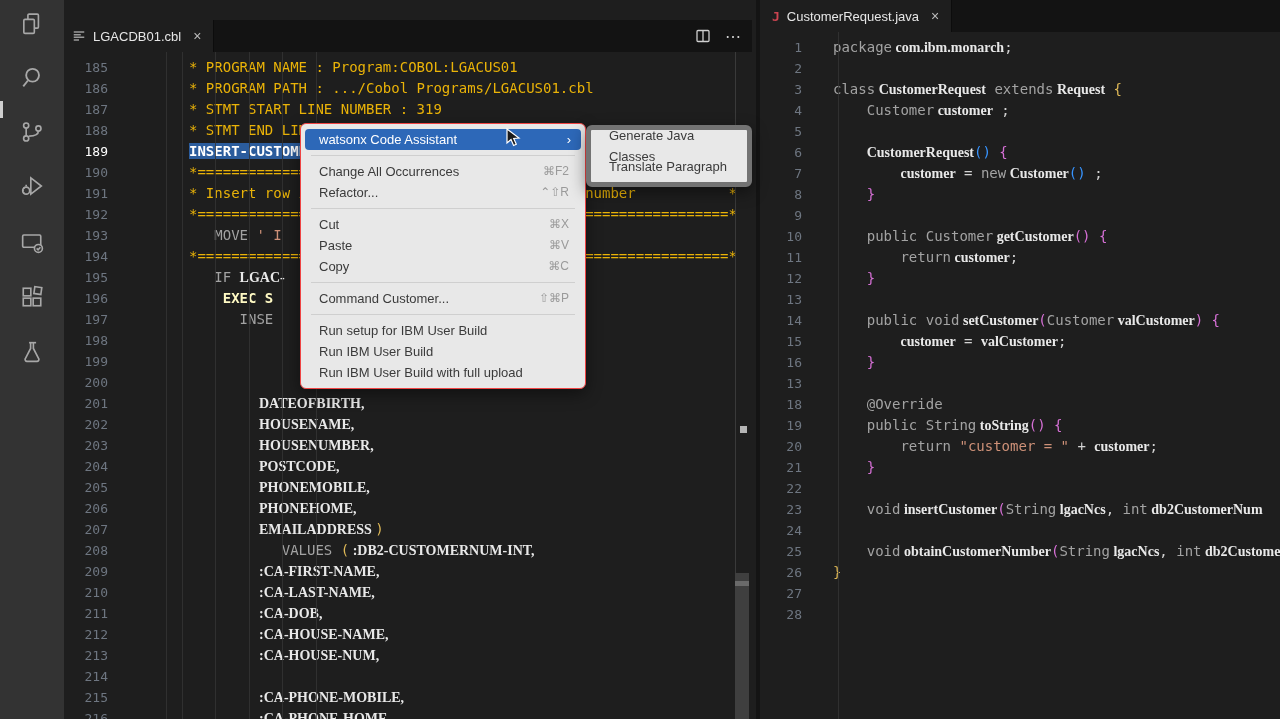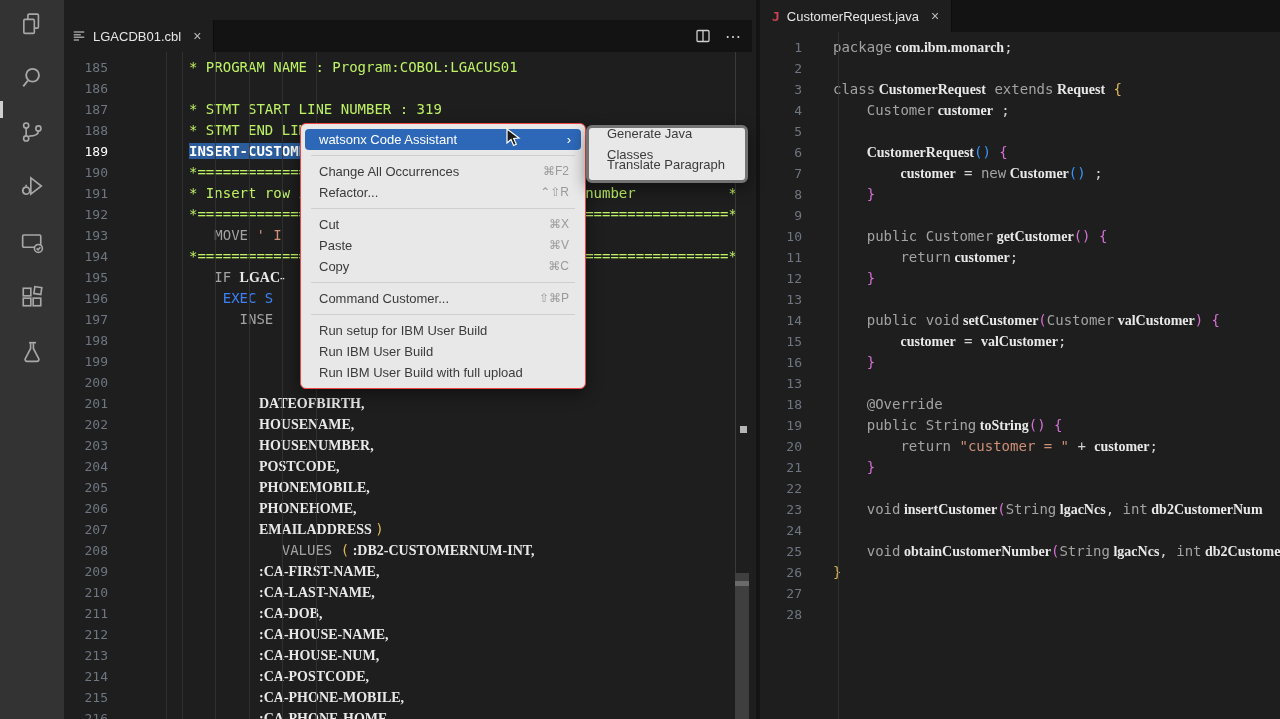--- a/index.html
+++ b/index.html
@@ -31,26 +31,26 @@
 
   
   .editor{position:absolute;left:0;top:32px;right:0;bottom:0;padding-top:5px;
           font-family:"DejaVu Sans Mono",monospace;font-size:14px;line-height:21px;overflow:hidden;}
   .line{display:flex;height:21px;white-space:pre;}
   .ln{flex:none;width:48px;text-align:right;color:#6e7681;font-size:13px;}
   .group-right .ln{width:42px;}
   .line.active .ln{color:#ffffff;}
   .code{padding-left:81px;}
   .group-right .code{padding-left:31px;}
-  .tk-cm{color:#bef264;}
+  .tk-cm{color:#eab308;}
   .tk-kw{color:#a3a3a3;}
   .tk-id{color:#e8e8e8;font-weight:bold;font-family:Liberation Serif, serif;}
   .tk-pl{color:#d4d4d4;}
   .tk-str{color:#ce9178;}
-  .tk-ex{color:#3b82f6;font-weight:normal;}
+  .tk-ex{color:#fef9c3;font-weight:bold;}
   .tk-b1{color:#deb857;}
   .tk-b2{color:#d670d6;}
   .tk-b3{color:#3794ff;}
   .tk-sel{color:#ffffff;font-weight:bold;background:#2b5c9c;}
   .guide{position:absolute;top:0;bottom:0;width:1px;background:#343434;opacity:.8;}
   .ruler{position:absolute;top:0;bottom:0;width:1px;background:#3a3a3a;}
 
   
   .ov-square{position:absolute;left:680px;top:374px;width:7px;height:7px;background:#b5b5b5;}
   .sb-thumb{position:absolute;left:675px;top:521px;width:14px;height:166px;background:#3f3f3f;}
@@ -60,21 +60,21 @@
   .ctx-menu{position:absolute;left:300px;top:123px;width:284px;background:#e8e8e8;
             border:1px solid #ef4444;border-radius:6px;box-shadow:0 5px 16px rgba(0,0,0,.45);
             padding:5px 0;z-index:10;font-size:13px;color:#3b3b3b;}
   .menu-row{height:21px;line-height:21px;display:flex;justify-content:space-between;
             align-items:center;padding:0 6px 0 14px;margin:0 4px;border-radius:4px;}
   .menu-row .shortcut{color:#9a9a9a;font-size:12px;padding-right:6px;}
   .menu-row.hl{background:#2d68b8;color:#ffffff;}
   .menu-row.hl .chevron{color:#ffffff;font-size:13px;padding-right:4px;}
   .menu-sep{height:1px;background:#cfcfcf;margin:5px 10px;}
   .submenu{position:absolute;left:586px;top:125px;width:156px;background:#e8e8e8;
-           border:3px solid #737373;border-radius:6px;box-shadow:0 5px 16px rgba(0,0,0,.45);
+           border:5px solid #737373;border-radius:6px;box-shadow:0 5px 16px rgba(0,0,0,.45);
            padding:5px 0;z-index:11;font-size:13px;color:#3b3b3b;}
 
   
   .mouse{position:absolute;left:505px;top:128px;z-index:20;}
 </style>
 </head>
 <body>
 
 <div class="screen">
 
@@ -157,21 +157,21 @@
       <div class="guide" style="left:122px"></div>
       <div class="guide" style="left:155px"></div>
       <div class="guide" style="left:189px"></div>
       <div class="guide" style="left:222px"></div>
       <div class="guide" style="left:256px"></div>
       <div class="ruler" style="left:675px"></div>
       <div class="ov-square"></div>
       <div class="sb-thumb"></div>
       <div class="sb-band"></div>
     <div class="line"><span class="ln">185</span><span class="code"><span class="tk-cm">* PROGRAM NAME : Program:COBOL:LGACUS01</span></span></div>
-        <div class="line"><span class="ln">186</span></div>
+        <div class="line"><span class="ln">186</span><span class="code"><span class="tk-cm">* PROGRAM PATH : .../Cobol Programs/LGACUS01.cbl</span></span></div>
         <div class="line"><span class="ln">187</span><span class="code"><span class="tk-cm">* STMT START LINE NUMBER : 319</span></span></div>
         <div class="line"><span class="ln">188</span><span class="code"><span class="tk-cm">* STMT END LINE NUMBER : 391</span></span></div>
         <div class="line active"><span class="ln">189</span><span class="code"><span class="tk-sel">INSERT-CUSTOMER</span></span></div>
         <div class="line"><span class="ln">190</span><span class="code"><span class="tk-cm">*===============================================================*</span></span></div>
         <div class="line"><span class="ln">191</span><span class="code"><span class="tk-cm">* Insert row into Customer table with customer number           *</span></span></div>
         <div class="line"><span class="ln">192</span><span class="code"><span class="tk-cm">*===============================================================*</span></span></div>
         <div class="line"><span class="ln">193</span><span class="code"><span class="tk-pl">   </span><span class="tk-kw">MOVE</span><span class="tk-pl"> </span><span class="tk-str">' I</span></span></div>
         <div class="line"><span class="ln">194</span><span class="code"><span class="tk-cm">*===============================================================*</span></span></div>
         <div class="line"><span class="ln">195</span><span class="code"><span class="tk-pl">   </span><span class="tk-kw">IF</span><span class="tk-pl"> </span><span class="tk-id">LGAC-</span></span></div>
         <div class="line"><span class="ln">196</span><span class="code"><span class="tk-pl">    </span><span class="tk-ex">EXEC S</span></span></div>
@@ -185,21 +185,21 @@
         <div class="line"><span class="ln">204</span><span class="code"><span class="tk-id">                    POSTCODE,</span></span></div>
         <div class="line"><span class="ln">205</span><span class="code"><span class="tk-id">                    PHONEMOBILE,</span></span></div>
         <div class="line"><span class="ln">206</span><span class="code"><span class="tk-id">                    PHONEHOME,</span></span></div>
         <div class="line"><span class="ln">207</span><span class="code"><span class="tk-id">                    EMAILADDRESS </span><span class="tk-b1">)</span></span></div>
         <div class="line"><span class="ln">208</span><span class="code"><span class="tk-pl">           </span><span class="tk-kw">VALUES</span><span class="tk-pl"> </span><span class="tk-b1">(</span><span class="tk-id"> :DB2-CUSTOMERNUM-INT,</span></span></div>
         <div class="line"><span class="ln">209</span><span class="code"><span class="tk-id">                    :CA-FIRST-NAME,</span></span></div>
         <div class="line"><span class="ln">210</span><span class="code"><span class="tk-id">                    :CA-LAST-NAME,</span></span></div>
         <div class="line"><span class="ln">211</span><span class="code"><span class="tk-id">                    :CA-DOB,</span></span></div>
         <div class="line"><span class="ln">212</span><span class="code"><span class="tk-id">                    :CA-HOUSE-NAME,</span></span></div>
         <div class="line"><span class="ln">213</span><span class="code"><span class="tk-id">                    :CA-HOUSE-NUM,</span></span></div>
-        <div class="line"><span class="ln">214</span><span class="code"><span class="tk-id">                    :CA-POSTCODE,</span></span></div>
+        <div class="line"><span class="ln">214</span></div>
         <div class="line"><span class="ln">215</span><span class="code"><span class="tk-id">                    :CA-PHONE-MOBILE,</span></span></div>
         <div class="line"><span class="ln">216</span><span class="code"><span class="tk-id">                    :CA-PHONE-HOME,</span></span></div>
         <div class="line"><span class="ln">217</span><span class="code"><span class="tk-id">                    :CA-EMAIL-ADDRESS </span><span class="tk-b1">)</span></span></div>
       </div>
   </div>
 
   <div class="group-divider"></div>
 
   <div class="group group-right">
     <div class="tab-bar">

